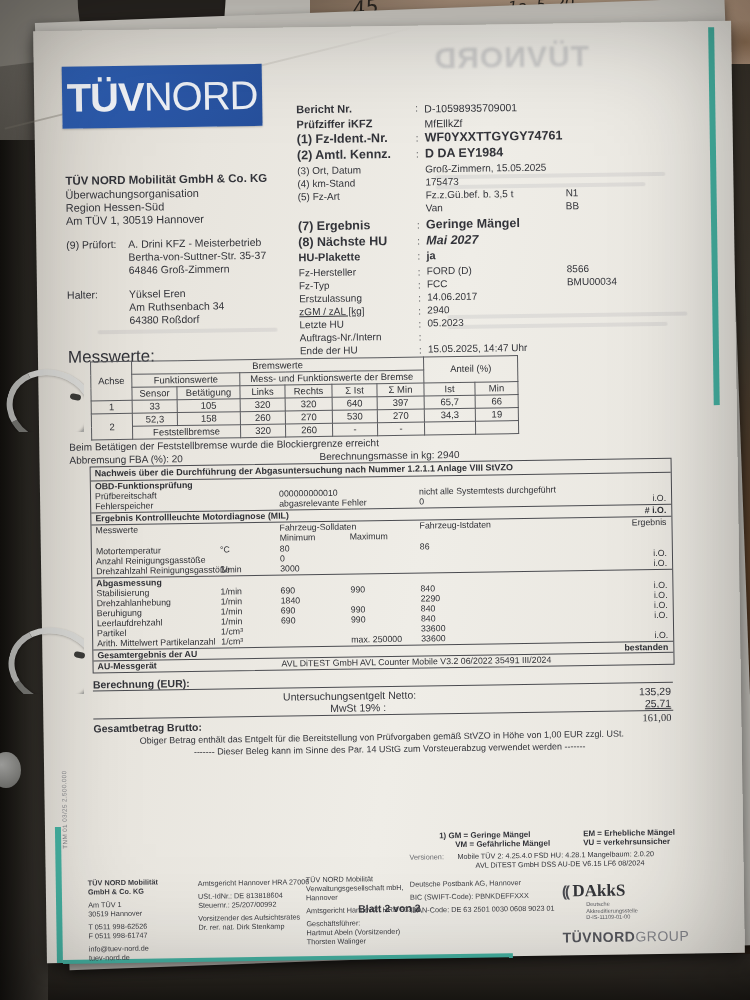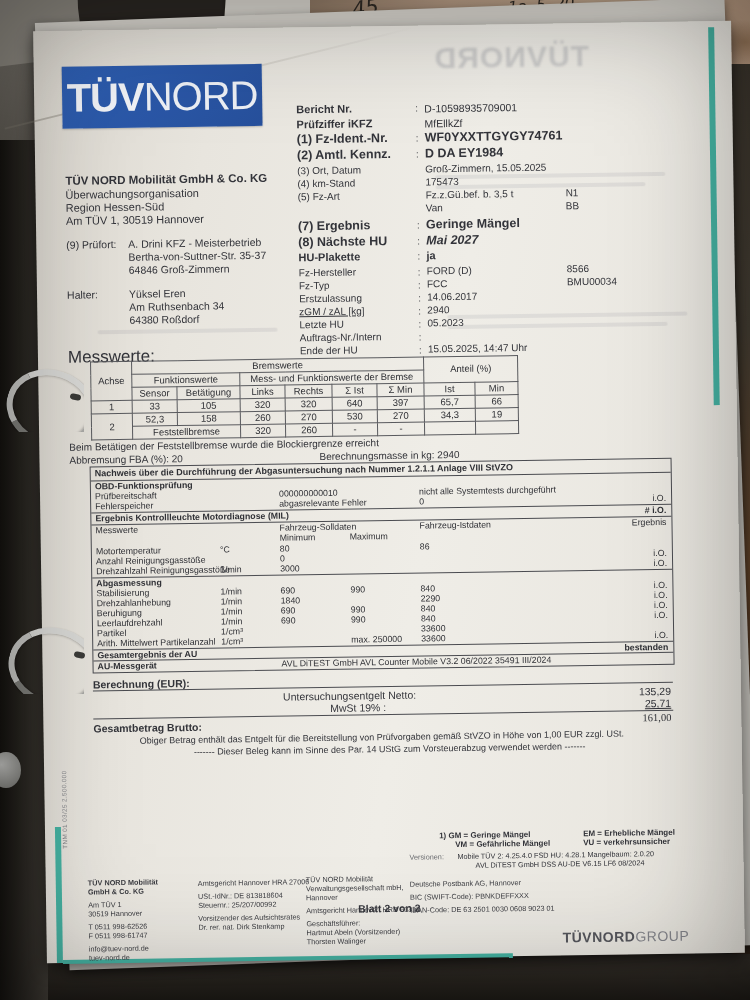--- a/index.html
+++ b/index.html
@@ -428,20 +428,29 @@
       <div class="gap">Geschäftsführer:</div>
       <div>Hartmut Abeln (Vorsitzender)</div>
       <div>Thorsten Walinger</div>
     </div>
     <div class="fcol" style="left:364px;top:854px;">
       <div>Deutsche Postbank AG, Hannover</div>
       <div class="gap">BIC (SWIFT-Code): PBNKDEFFXXX</div>
       <div class="gap">IBAN-Code: DE 63 2501 0030 0608 9023 01</div>
     </div>
 
+    <div class="dakks">
+      <span class="arc">((</span>
+      <span class="dn">DAkkS</span>
+      <div class="ds" style="margin-left:24px;">
+        <div>Deutsche</div>
+        <div>Akkreditierungsstelle</div>
+        <div>D-IS-11109-01-00</div>
+      </div>
+    </div>
     <div class="group">
       <span class="g1">TÜV</span><span class="g1">NORD</span><span class="g2">GROUP</span>
     </div>
   </div>
 
   <div class="ringbox" style="left:0;top:362px;height:70px;">
     <div class="ring" style="left:6px;top:8px;width:78px;height:64px;transform:rotate(18deg);"></div>
   </div>
   <div class="slot" style="left:70px;top:394px;transform:rotate(12deg);"></div>
   <div class="ringbox" style="left:0;top:618px;height:76px;">

